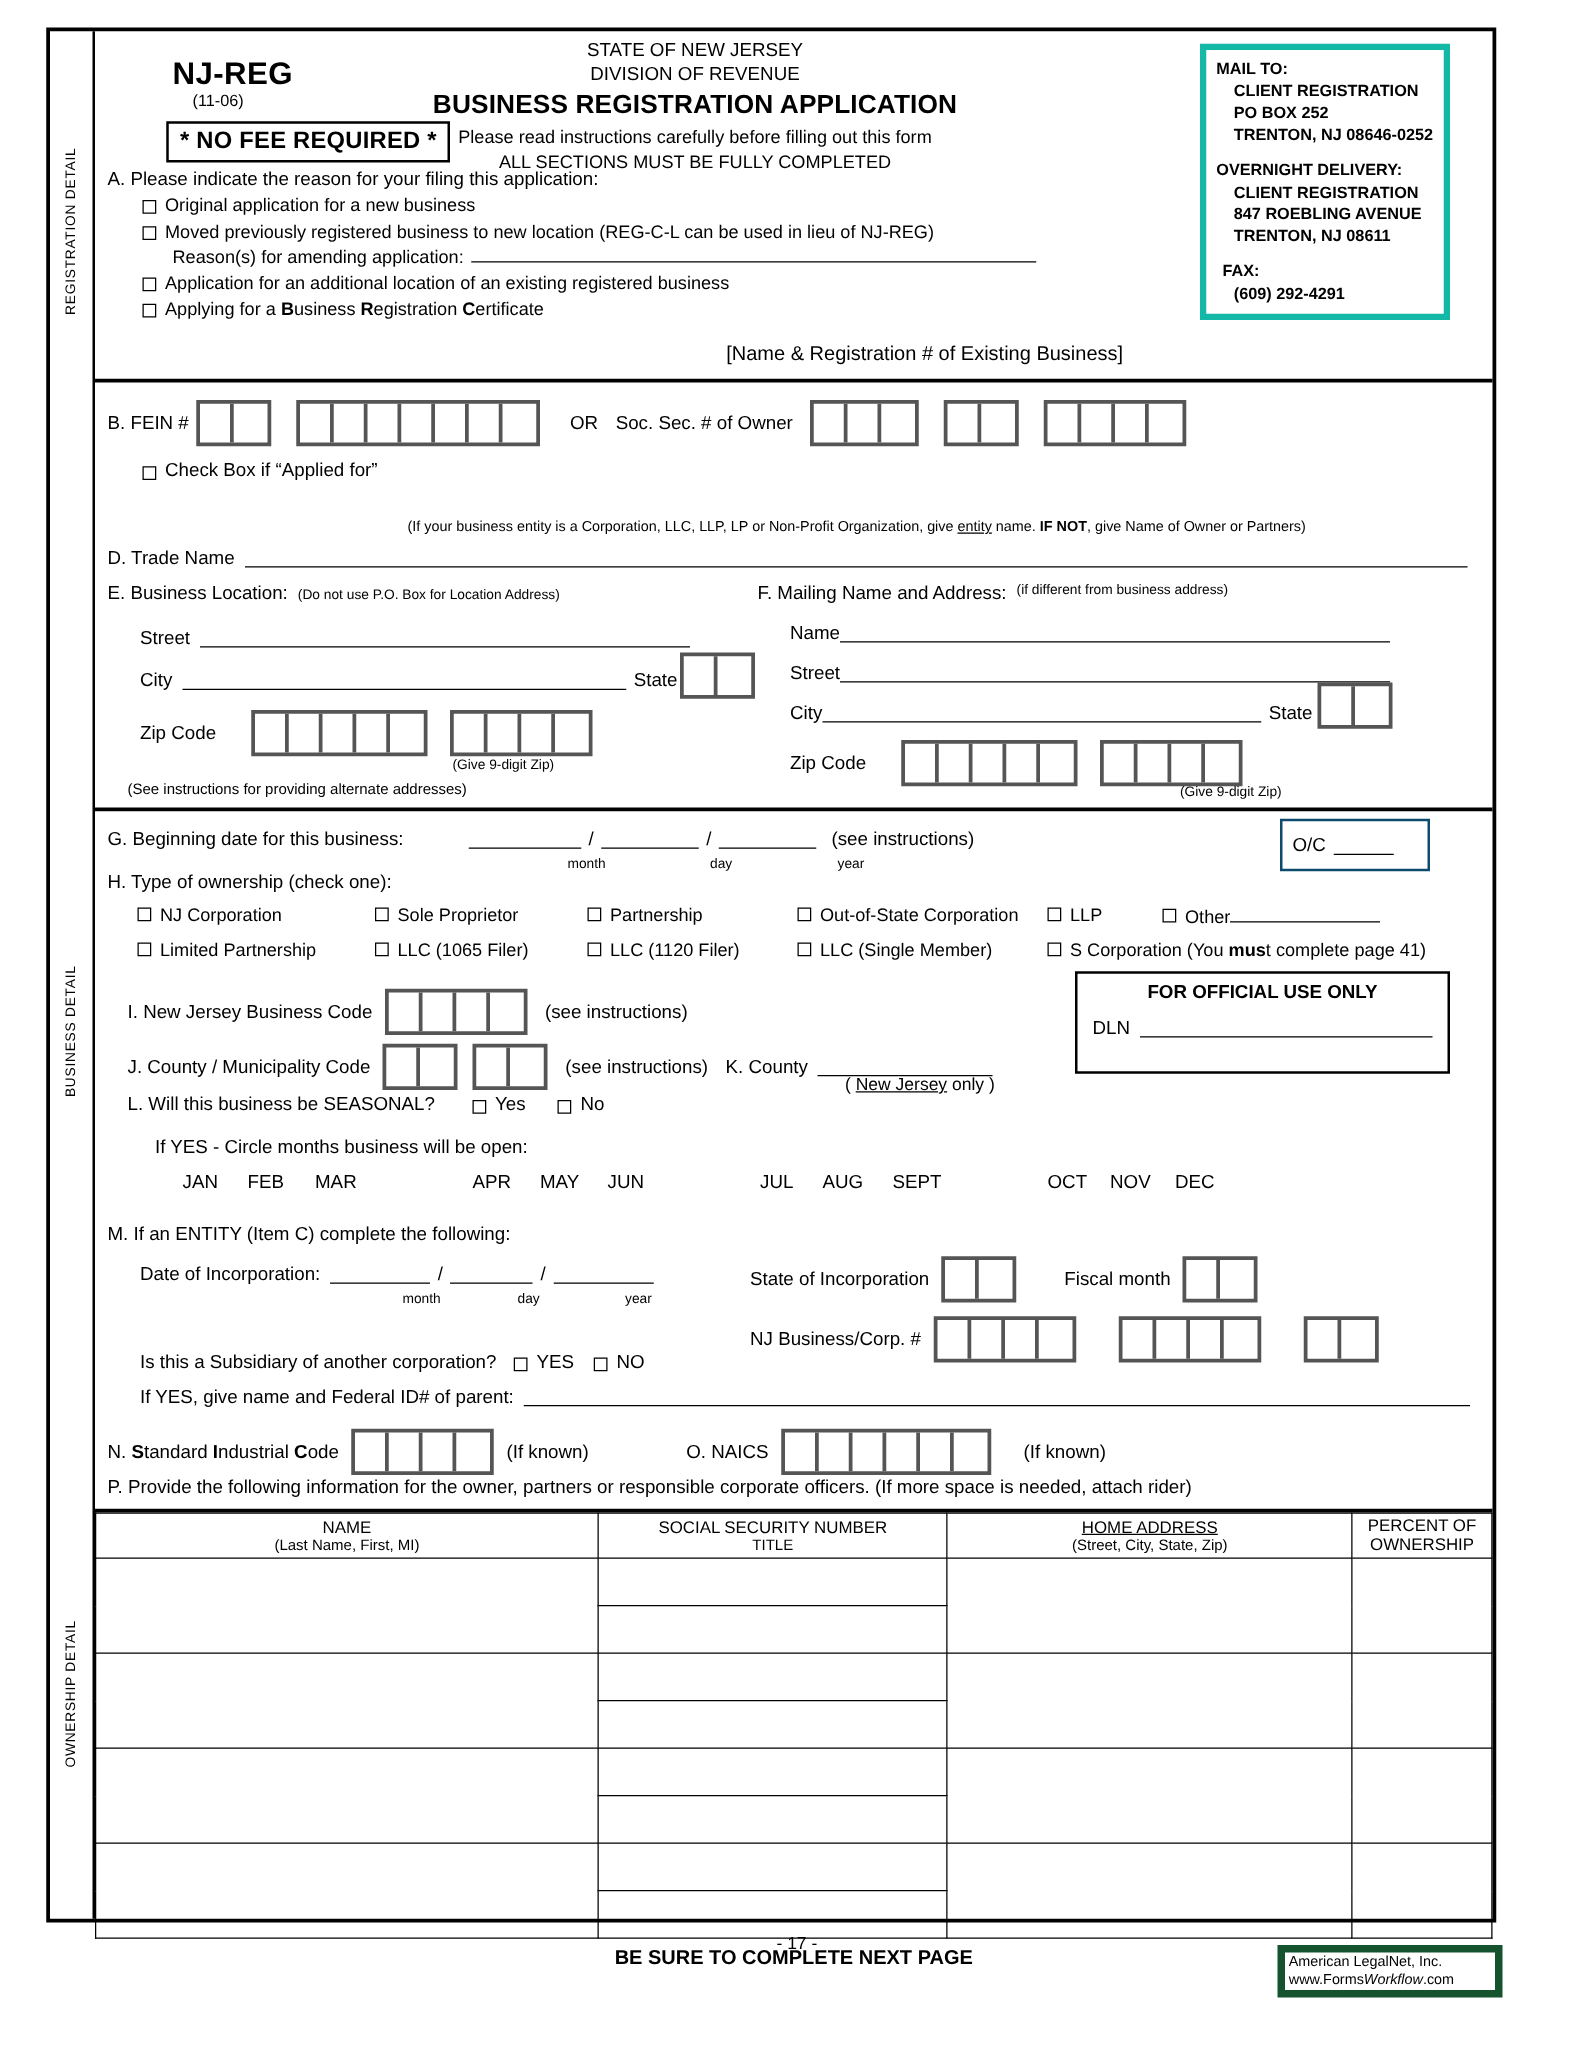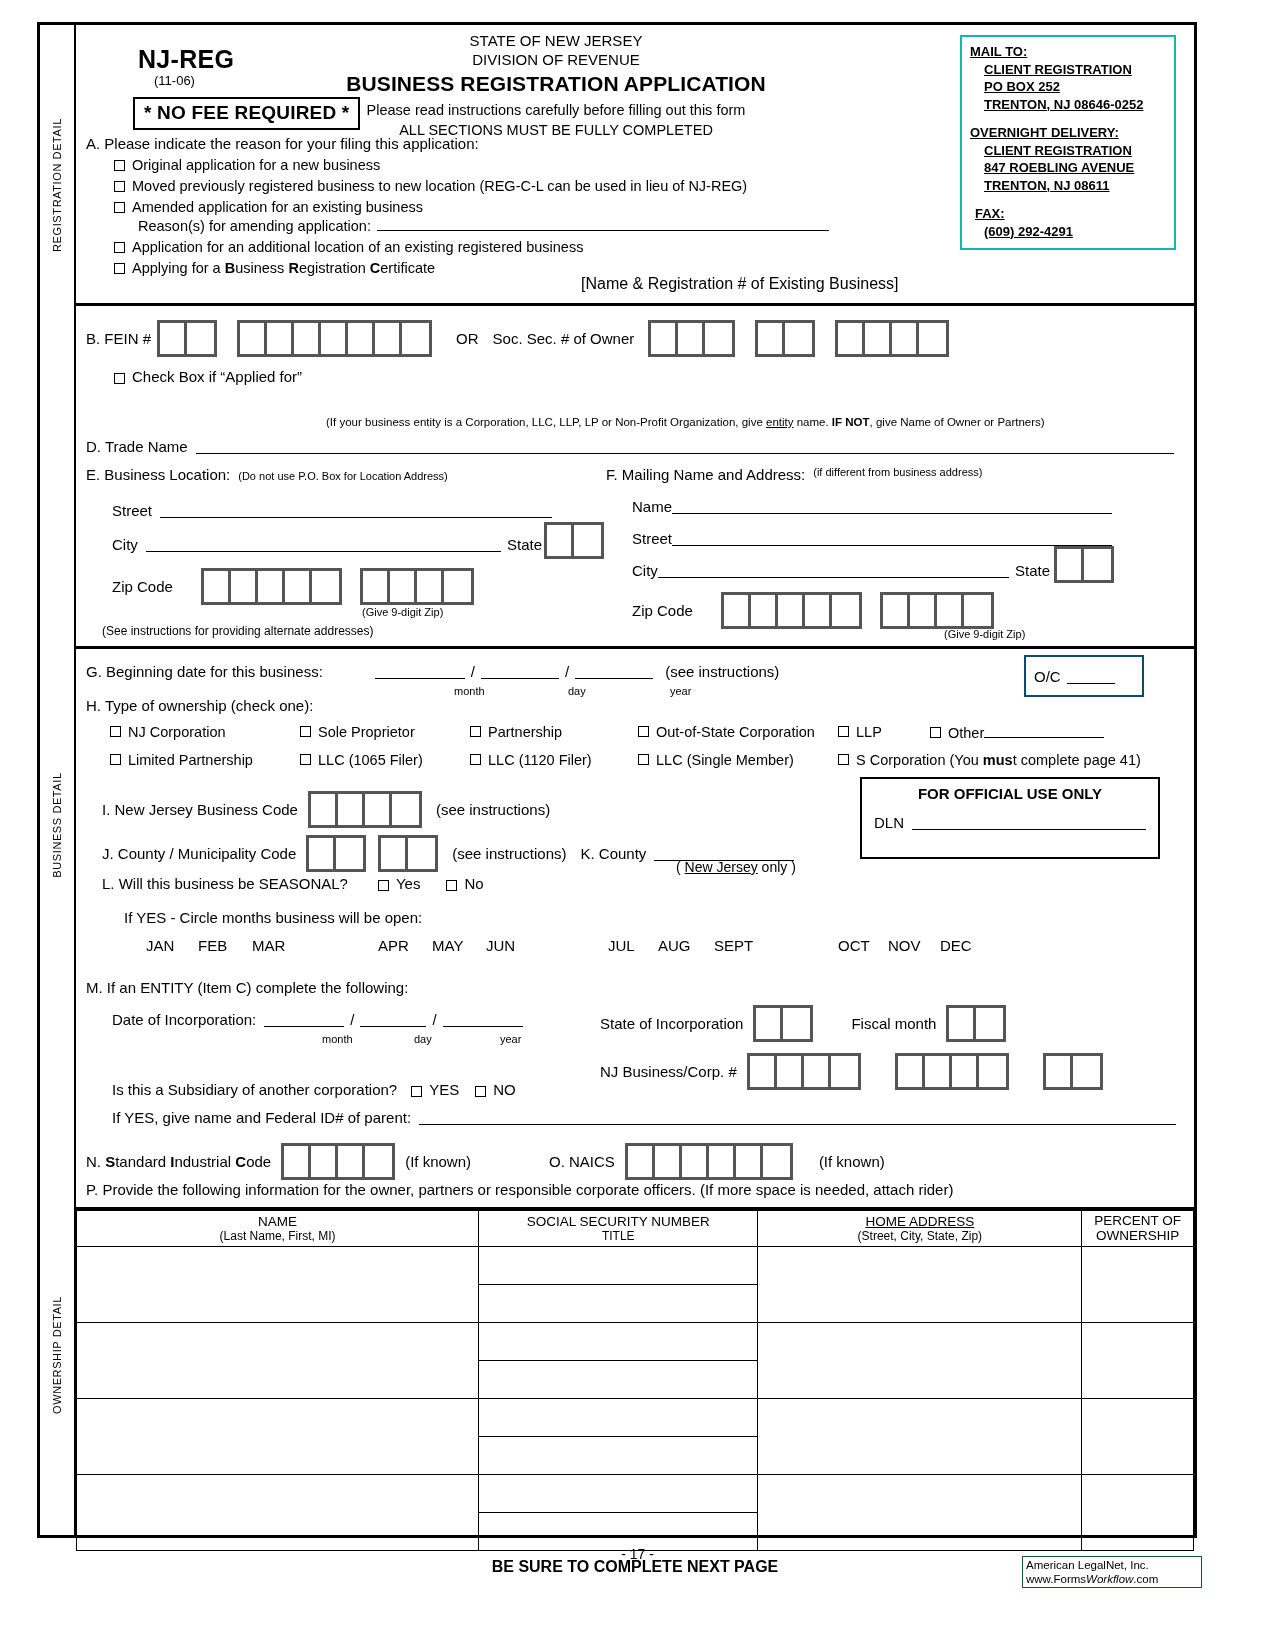--- a/index.html
+++ b/index.html
@@ -39,23 +39,23 @@
     position:absolute; left:57px; top:72px;
     border:2px solid #000; padding:3px 9px 4px 9px;
     font-size:19px; font-weight:bold; letter-spacing:.2px;
   }
   .ctr { position:absolute; left:150px; top:6px; width:660px; text-align:center; }
   .ctr .l1 { font-size:15px; line-height:19px; }
   .ctr .big { font-size:21px; font-weight:bold; margin-top:3px; letter-spacing:.1px;}
   .ctr .l3 { font-size:14.5px; line-height:20px; margin-top:4px;}
 
   .mailbox {
-    position:absolute; left:884px; top:10px; width:216px; min-height:195px;
-    border:2px solid #14b8a6; padding:6px 8px 8px 8px;
-    font-size:13px; font-weight:bold; line-height:17.5px;text-decoration:underline;
+    position:absolute; left:884px; top:10px; width:200px; min-height:195px;
+    border:5px solid #14b8a6; padding:6px 8px 8px 8px;
+    font-size:13px; font-weight:bold; line-height:17.5px;
   }
   .mailbox .ind { padding-left:14px; }
   .mailbox .sp  { height:11px; }
 
   .secA { position:absolute; left:10px; top:110px; width:880px; font-size:15px;}
   .secA .lead { margin-left:0px; }
   .cbline { margin-top:5px; margin-left:28px; display:flex; align-items:flex-start; font-size:14.5px;}
   .cb { display:inline-block; width:11px; height:11px; border:1.3px solid #000; margin-right:7px; margin-top:3px; flex:none;}
   .reasonline { margin-left:52px; margin-top:2px; font-size:14.5px; display:flex; align-items:baseline;}
   .ul { border-bottom:1.3px solid #000; flex:1; margin-left:6px; height:14px;}
@@ -79,21 +79,21 @@
 
   table.own { width:100%; border-collapse:collapse; }
   table.own td, table.own th { border:1px solid #000; font-weight:normal; }
   table.own .hdrc { text-align:center; font-size:13.5px; padding:2px 0 3px 0;}
   table.own .hdrc .s { font-size:12px; }
 
   .footer-note { text-align:center; font-size:16px; font-weight:bold; padding:7px 0 8px 0;}
   .pgnum { position:absolute; left:0; top:1546px; width:1275px; text-align:center; font-size:14px;}
   .legalnet {
     position:absolute; left:1022px; top:1556px; width:180px;
-    border:1px solid #14532d; font-size:11.5px; line-height:14px; padding:1px 3px;
+    border:6px solid #14532d; font-size:11.5px; line-height:14px; padding:1px 3px;
   }
   .legalnet i { font-style:italic; }
 </style>
 </head>
 <body>
 
 <div class="page">
 
   <div class="rail">
     <div class="rail-label" style="top:160px">REGISTRATION DETAIL</div>
@@ -135,24 +135,20 @@
       <div class="secA">
         <div class="lead">A.  Please indicate the reason for your filing this application:</div>
 
         <div class="cbline">
           <span class="cb"></span>
           <span>Original application for a new business</span>
         </div>
         <div class="cbline">
           <span class="cb"></span>
           <span>Moved previously registered business to new location (REG-C-L can be used in lieu of NJ-REG)</span>
-        </div>
-        <div class="cbline">
-          <span class="cb"></span>
-          <span>Amended application for an existing business</span>
         </div>
         <div class="reasonline">
           <span>Reason(s) for amending application:</span>
           <span class="ul" style="max-width:452px"></span>
         </div>
         <div class="cbline">
           <span class="cb"></span>
           <span>Application for an additional location of an existing registered business</span>
         </div>
         <div class="cbline">

